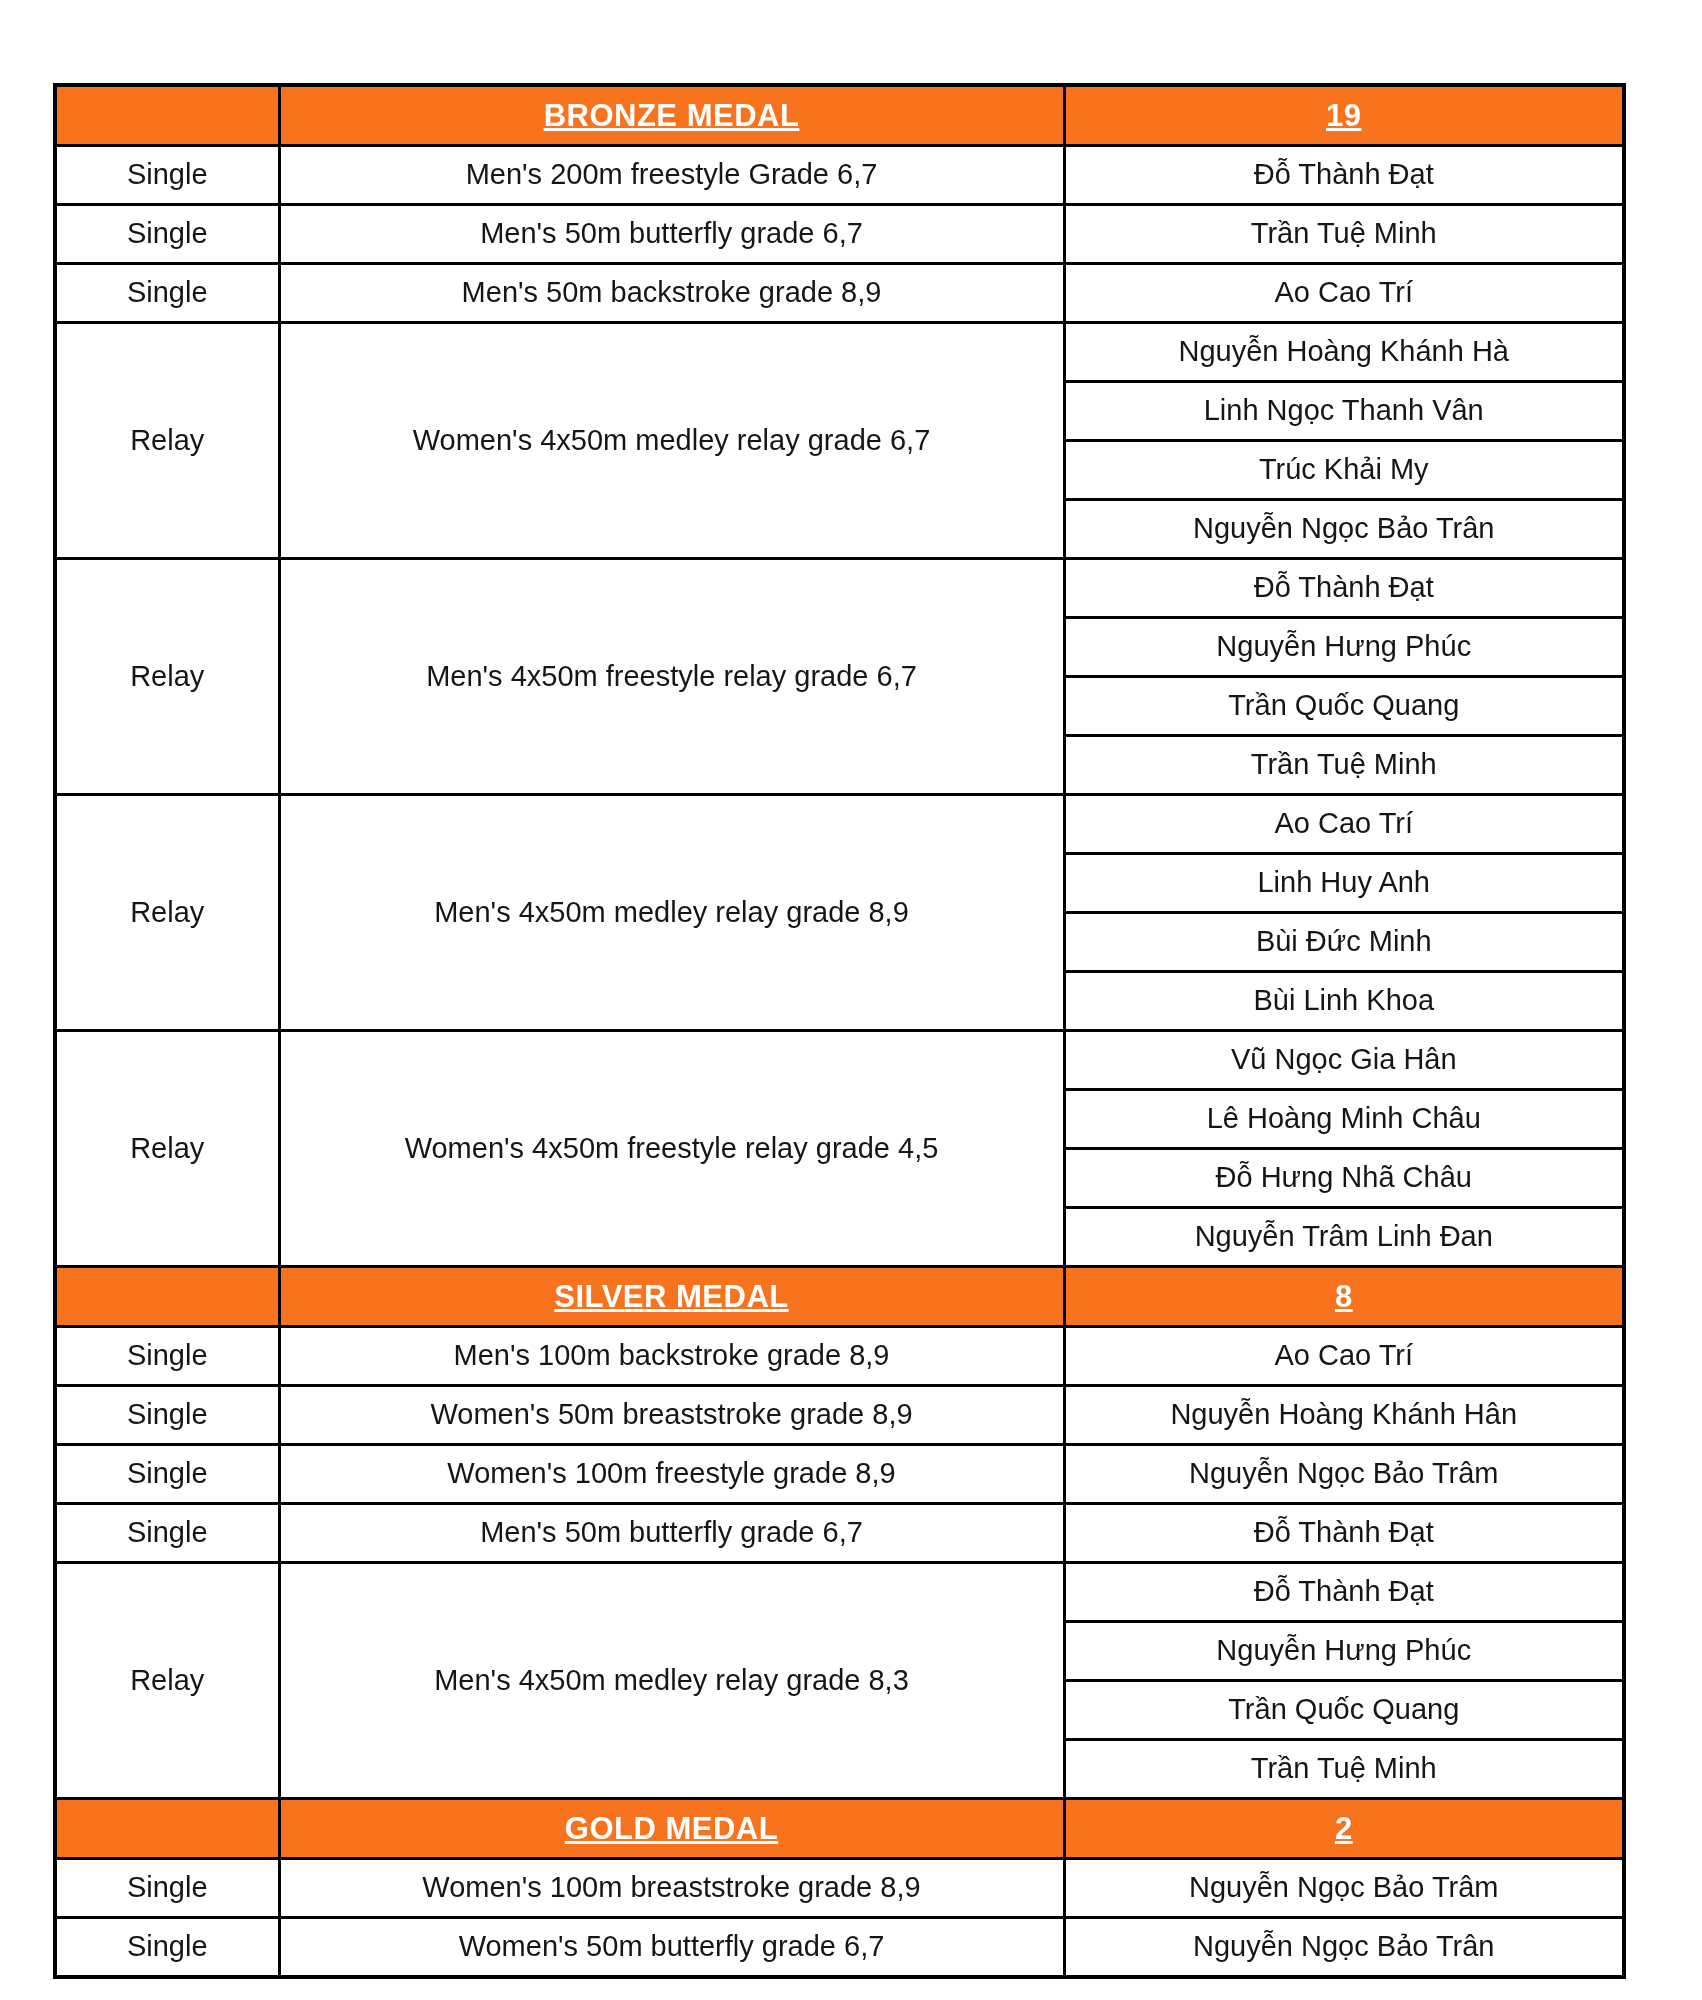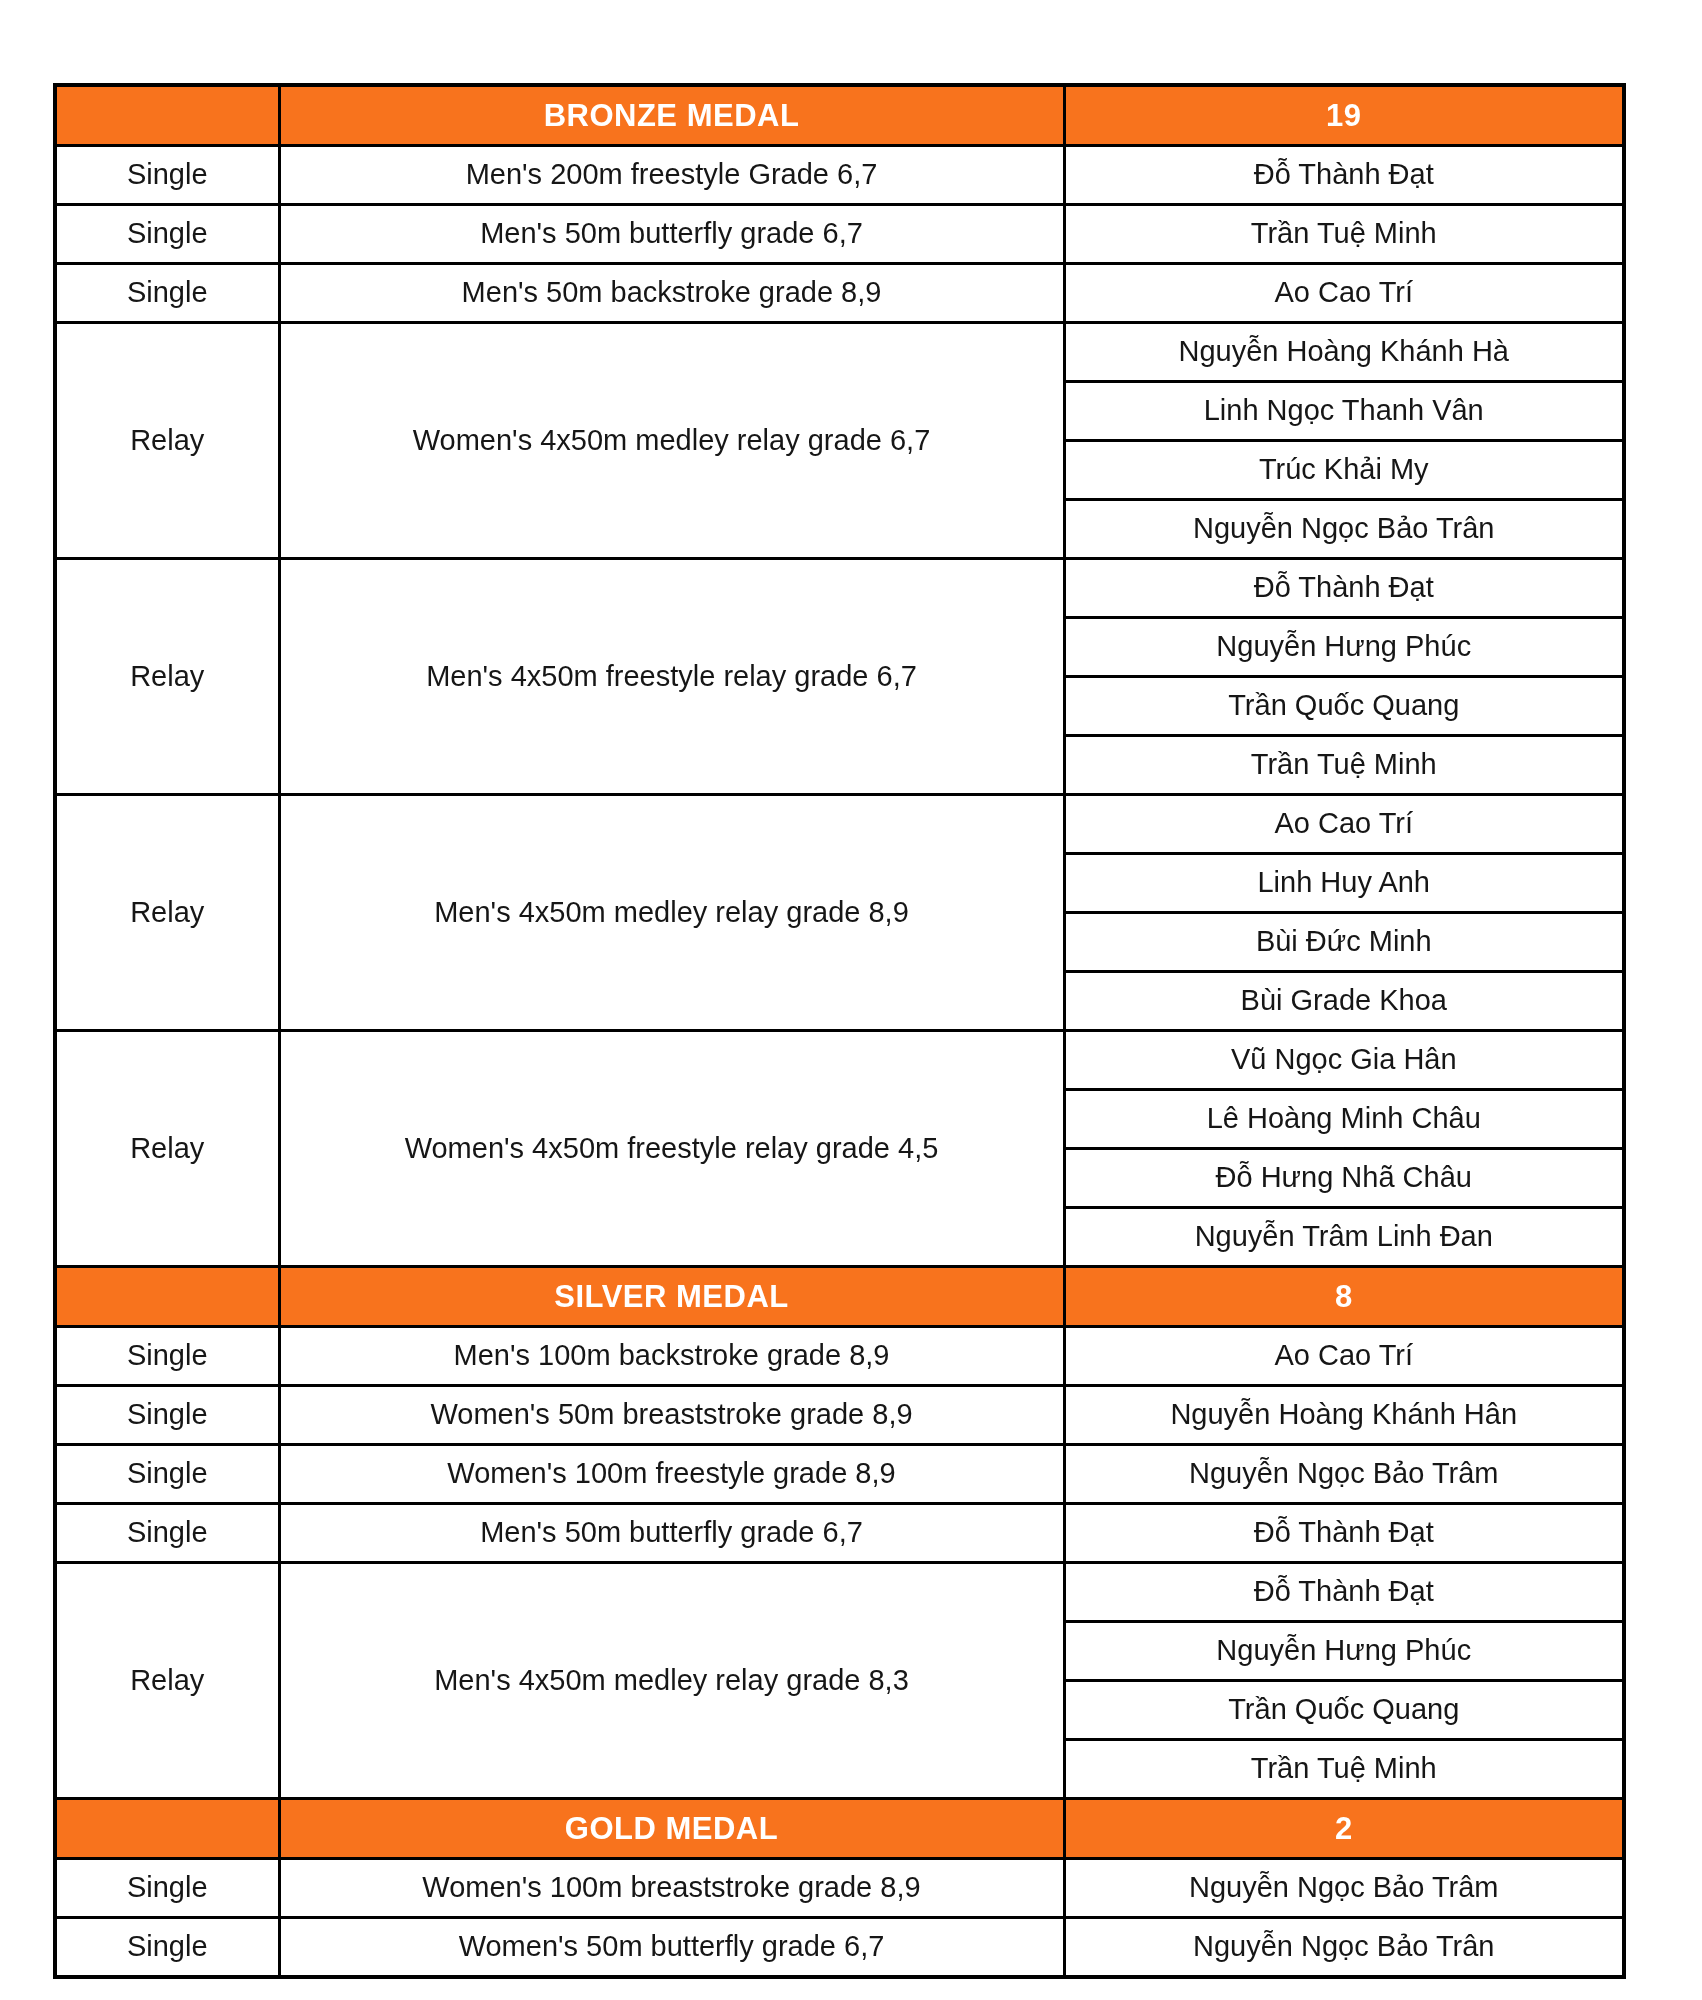--- a/index.html
+++ b/index.html
@@ -43,20 +43,21 @@
     white-space:nowrap;
     overflow:hidden;
   }
   tr.header-row td{
     background:var(--accent);
     color:var(--header-text);
     font-weight:bold;
     font-size:31px;
     letter-spacing:0.5px;
     height:57px;
+    text-decoration:underline;
   }
 </style>
 </head>
 <body>
 
 <div class="table-wrap">
   <table>
     <colgroup>
       <col class="c-type">
       <col class="c-event">
@@ -116,21 +117,21 @@
           <td rowspan="4">Men's 4x50m medley relay grade 8,9</td>
           <td>Ao Cao Trí</td>
         </tr>
         <tr>
           <td>Linh Huy Anh</td>
         </tr>
         <tr>
           <td>Bùi Đức Minh</td>
         </tr>
         <tr>
-          <td>Bùi Grade Khoa</td>
+          <td>Bùi Linh Khoa</td>
         </tr>
         <tr>
           <td rowspan="4">Relay</td>
           <td rowspan="4">Women's 4x50m freestyle relay grade 4,5</td>
           <td>Vũ Ngọc Gia Hân</td>
         </tr>
         <tr>
           <td>Lê Hoàng Minh Châu</td>
         </tr>
         <tr>

